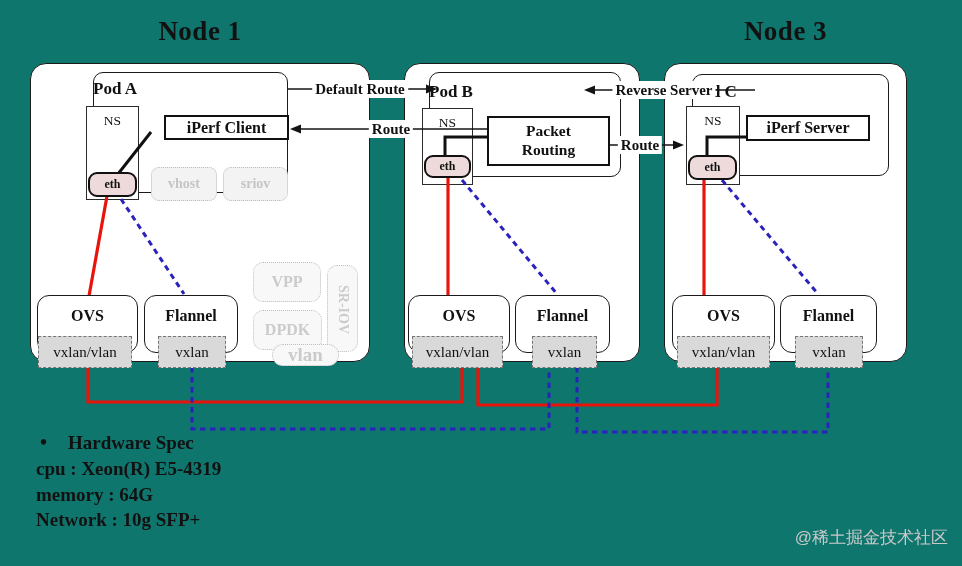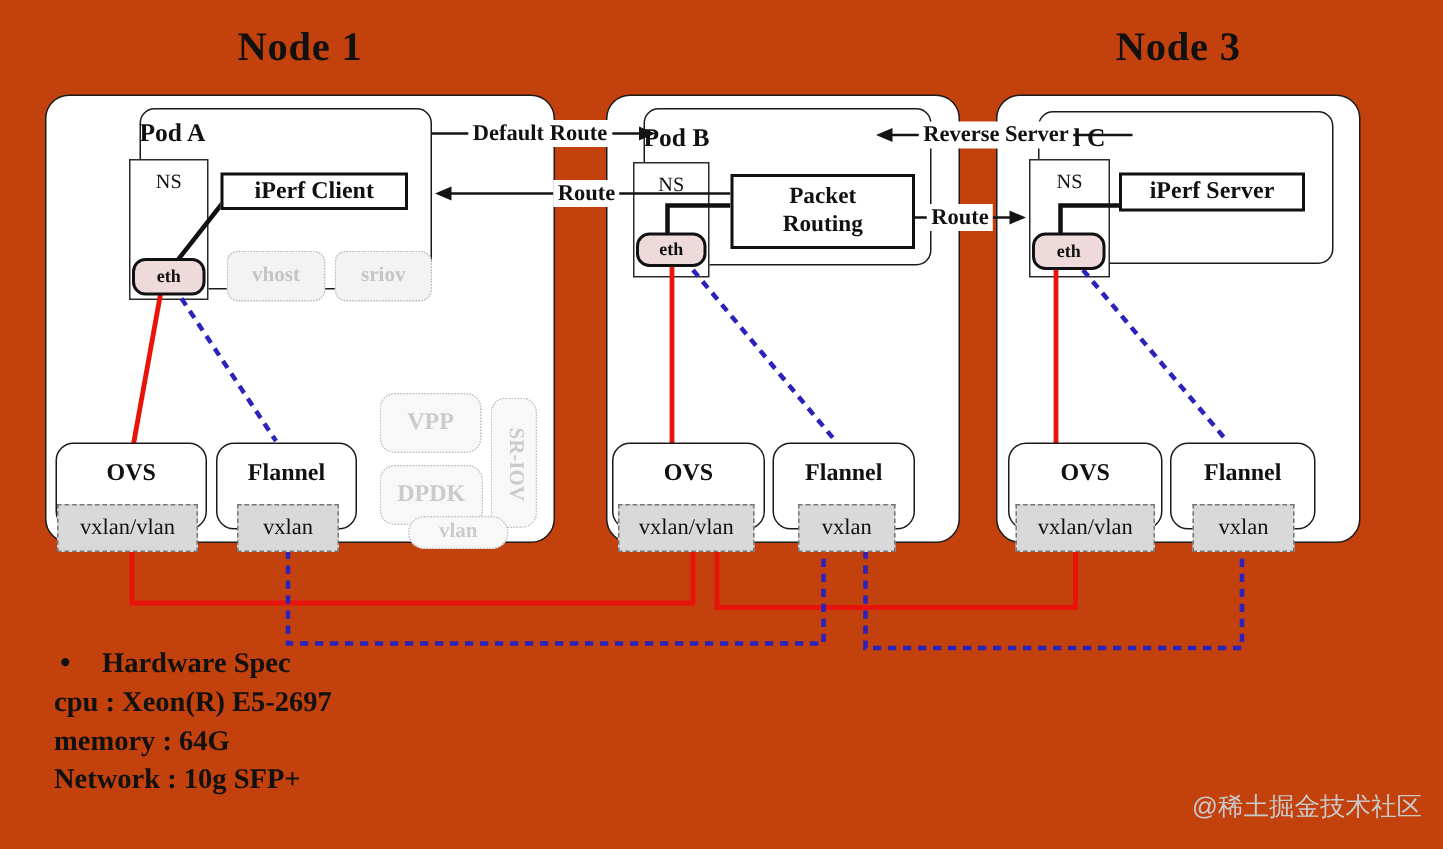--- a/index.html
+++ b/index.html
@@ -1,16 +1,16 @@
 <!DOCTYPE html>
 <html><head>
 <meta charset="utf-8">
 <style>
   html,body{margin:0;padding:0;background:#ffffff;}
-  #stage{position:relative;width:962px;height:566px;background:#c2410c;overflow:hidden;
+  #stage{position:relative;width:962px;height:566px;background:#0f766e;overflow:hidden;
          font-family:"Liberation Serif","DejaVu Serif",serif;color:#111;}
   .abs{position:absolute;box-sizing:border-box;}
   
   .node-rect{border:1.6px solid #1b1b1b;border-radius:16px;background:#fff;z-index:10;}
   .pod-rect{border:1.6px solid #1b1b1b;border-radius:10px;background:#fff;z-index:11;}
   .node-title{font-weight:bold;font-size:27px;text-align:center;z-index:40;letter-spacing:.5px;}
   .pod-title{font-weight:bold;font-size:17px;text-align:left;z-index:40;}
   
   .ns-box{border:1.7px solid #2a2a2a;background:#fff;z-index:20;font-weight:normal;
           font-size:13.5px;text-align:center;padding-top:6px;}
@@ -95,35 +95,35 @@
       <path d="M462,180 L557,294"></path>
       <path d="M577,367 V432 H828 V367"></path>
       <path d="M722,180 L818,294"></path>
     </g>
   </svg>
 
   <div class="abs eth-box" style="left:88px;top:172px;width:49px;height:25px;line-height:21px;">eth</div>
   <div class="abs eth-box" style="left:424px;top:155px;width:47px;height:23px;line-height:19px;">eth</div>
   <div class="abs eth-box" style="left:688px;top:155px;width:49px;height:25px;line-height:21px;">eth</div>
 
-  <div class="abs app-box" style="left:147px;top:115px;width:125px;height:25px;">iPerf Client</div>
+  <div class="abs app-box" style="left:164px;top:115px;width:125px;height:25px;">iPerf Client</div>
   <div class="abs app-box" style="left:487px;top:116px;width:123px;height:50px;font-size:15.5px;line-height:1.2;">
     <span style="width:72px;">Packet Routing</span>
   </div>
   <div class="abs app-box" style="left:746px;top:115px;width:124px;height:26px;">iPerf Server</div>
 
   <div class="abs ghost-fill" style="left:151px;top:167px;width:66px;height:34px;font-size:14px;">vhost</div>
   <div class="abs ghost-fill" style="left:223px;top:167px;width:65px;height:34px;font-size:14px;">sriov</div>
 
   <div class="abs ghost" style="left:253px;top:262px;width:68px;height:40px;font-size:16px;">VPP</div>
   <div class="abs ghost" style="left:253px;top:310px;width:69px;height:40px;font-size:16px;">DPDK</div>
   <div class="abs ghost" style="left:327px;top:265px;width:31px;height:87px;">
     <span class="vtext">SR-IOV</span>
   </div>
-  <div class="abs ghost" style="left:272px;top:344px;width:67px;height:22px;border-radius:11px;font-size:14px;text-align:center;">vlan</div>
+  <div class="abs ghost" style="left:272px;top:344px;width:67px;height:22px;border-radius:11px;font-size:19px;text-align:center;">vlan</div>
 
   <div class="abs round-box" style="left:37px;top:295px;width:101px;height:58px;">OVS</div>
   <div class="abs round-box" style="left:144px;top:295px;width:94px;height:58px;">Flannel</div>
   <div class="abs round-box" style="left:408px;top:295px;width:102px;height:58px;">OVS</div>
   <div class="abs round-box" style="left:515px;top:295px;width:95px;height:58px;">Flannel</div>
   <div class="abs round-box" style="left:672px;top:295px;width:103px;height:58px;">OVS</div>
   <div class="abs round-box" style="left:780px;top:295px;width:97px;height:58px;">Flannel</div>
 
   <div class="abs tunnel-box" style="left:38px;top:336px;width:94px;height:32px;">vxlan/vlan</div>
   <div class="abs tunnel-box" style="left:158px;top:336px;width:68px;height:32px;">vxlan</div>
@@ -133,19 +133,19 @@
   <div class="abs tunnel-box" style="left:795px;top:336px;width:68px;height:32px;">vxlan</div>
 
   <div class="abs route-label" style="left:360px;top:89px;">Default Route</div>
   <div class="abs route-label" style="left:391px;top:129px;">Route</div>
   <div class="abs route-label" style="left:664px;top:90px;">Reverse Server</div>
   <div class="abs route-label" style="left:640px;top:145px;">Route</div>
 
   <div class="abs hw" style="left:36px;top:431px;">
     <span class="hw-bullet">•</span><span>Hardware Spec</span>
   </div>
-  <div class="abs hw" style="left:36px;top:458px;">cpu : Xeon(R) E5-2697</div>
+  <div class="abs hw" style="left:36px;top:458px;">cpu : Xeon(R) E5-4319</div>
   <div class="abs hw" style="left:36px;top:484px;">memory : 64G</div>
   <div class="abs hw" style="left:36px;top:509px;">Network : 10g SFP+</div>
 
   <div class="abs watermark" style="right:14px;top:526px;">@稀土掘金技术社区</div>
 
 </div>
 
 </body></html>

